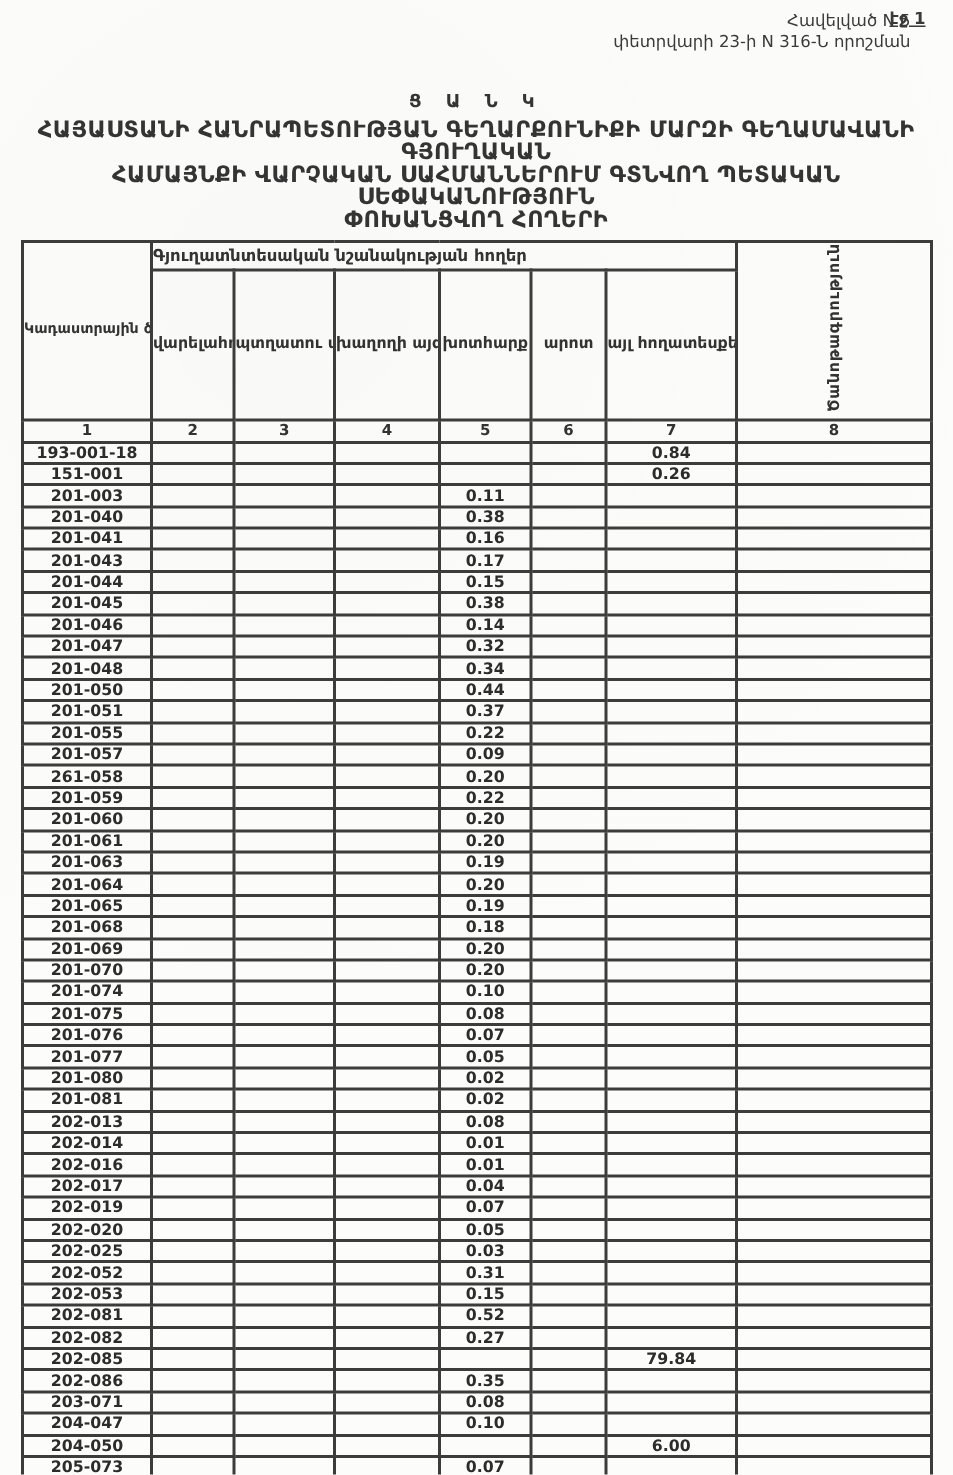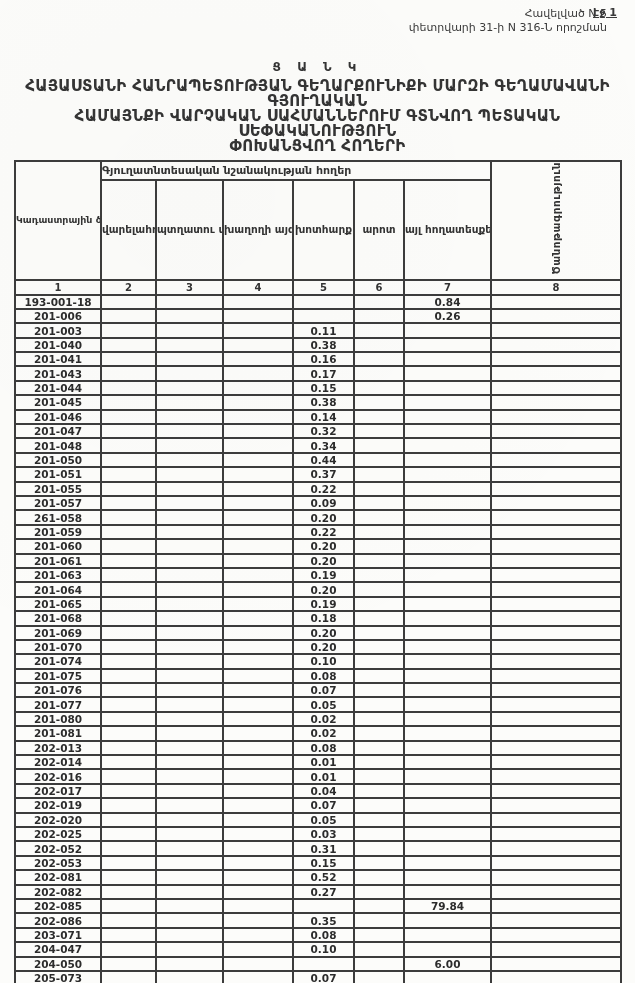--- a/index.html
+++ b/index.html
@@ -86,21 +86,21 @@
 </style>
 </head>
 <body>
 
 <div class="page">
 
   <div class="page-num">էջ 1</div>
 
   <div class="corner-block">
     <div>Հավելված N 5</div>
-    <div>փետրվարի 31-ի N 316-Ն որոշման</div>
+    <div>փետրվարի 23-ի N 316-Ն որոշման</div>
   </div>
 
   <div class="title-block">
     <div class="title-heading">Ց Ա Ն Կ</div>
     <div class="title-line">ՀԱՅԱՍՏԱՆԻ ՀԱՆՐԱՊԵՏՈՒԹՅԱՆ  ԳԵՂԱՐՔՈՒՆԻՔԻ ՄԱՐԶԻ ԳԵՂԱՄԱՎԱՆԻ ԳՅՈՒՂԱԿԱՆ</div>
     <div class="title-line">ՀԱՄԱՅՆՔԻ ՎԱՐՉԱԿԱՆ ՍԱՀՄԱՆՆԵՐՈՒՄ  ԳՏՆՎՈՂ  ՊԵՏԱԿԱՆ ՍԵՓԱԿԱՆՈՒԹՅՈՒՆ</div>
     <div class="title-line">ՓՈԽԱՆՑՎՈՂ ՀՈՂԵՐԻ</div>
   </div>
 
   <table class="land-table">
@@ -146,21 +146,21 @@
           <td>193-001-18</td>
           <td></td>
           <td></td>
           <td></td>
           <td></td>
           <td></td>
           <td>0.84</td>
           <td></td>
         </tr>
         <tr>
-          <td>201-006</td>
+          <td>151-001</td>
           <td></td>
           <td></td>
           <td></td>
           <td></td>
           <td></td>
           <td>0.26</td>
           <td></td>
         </tr>
         <tr>
           <td>201-003</td>

